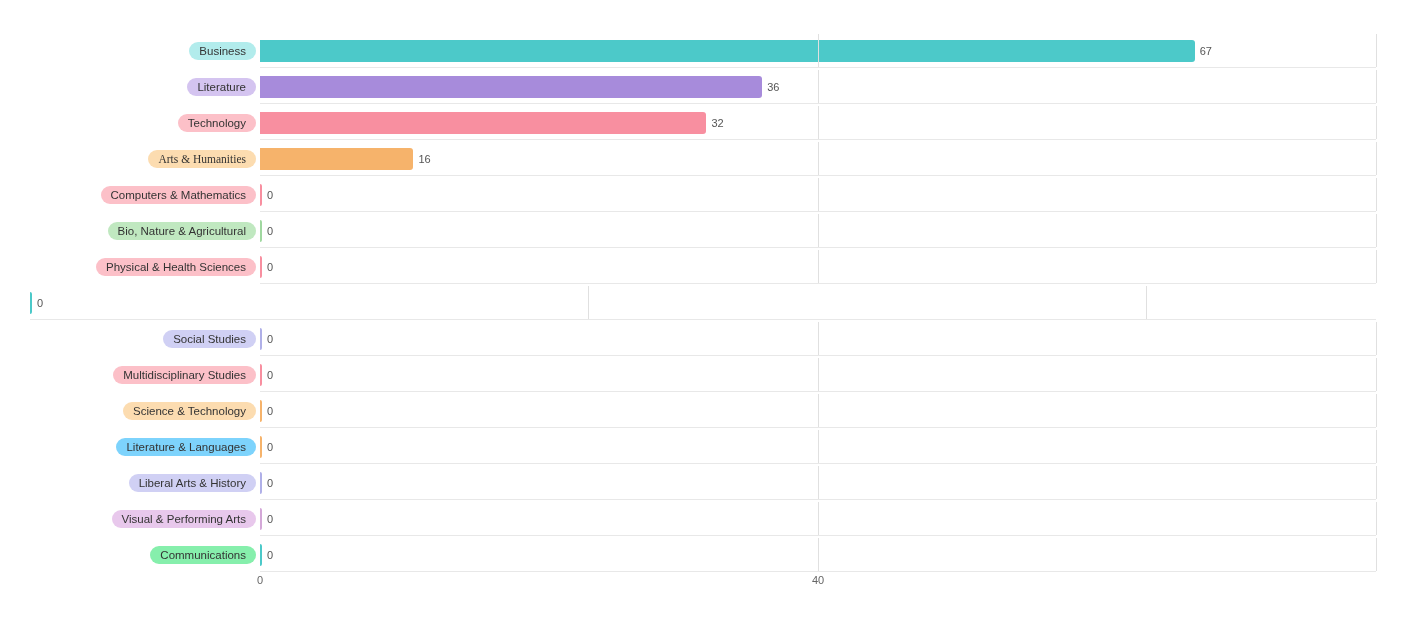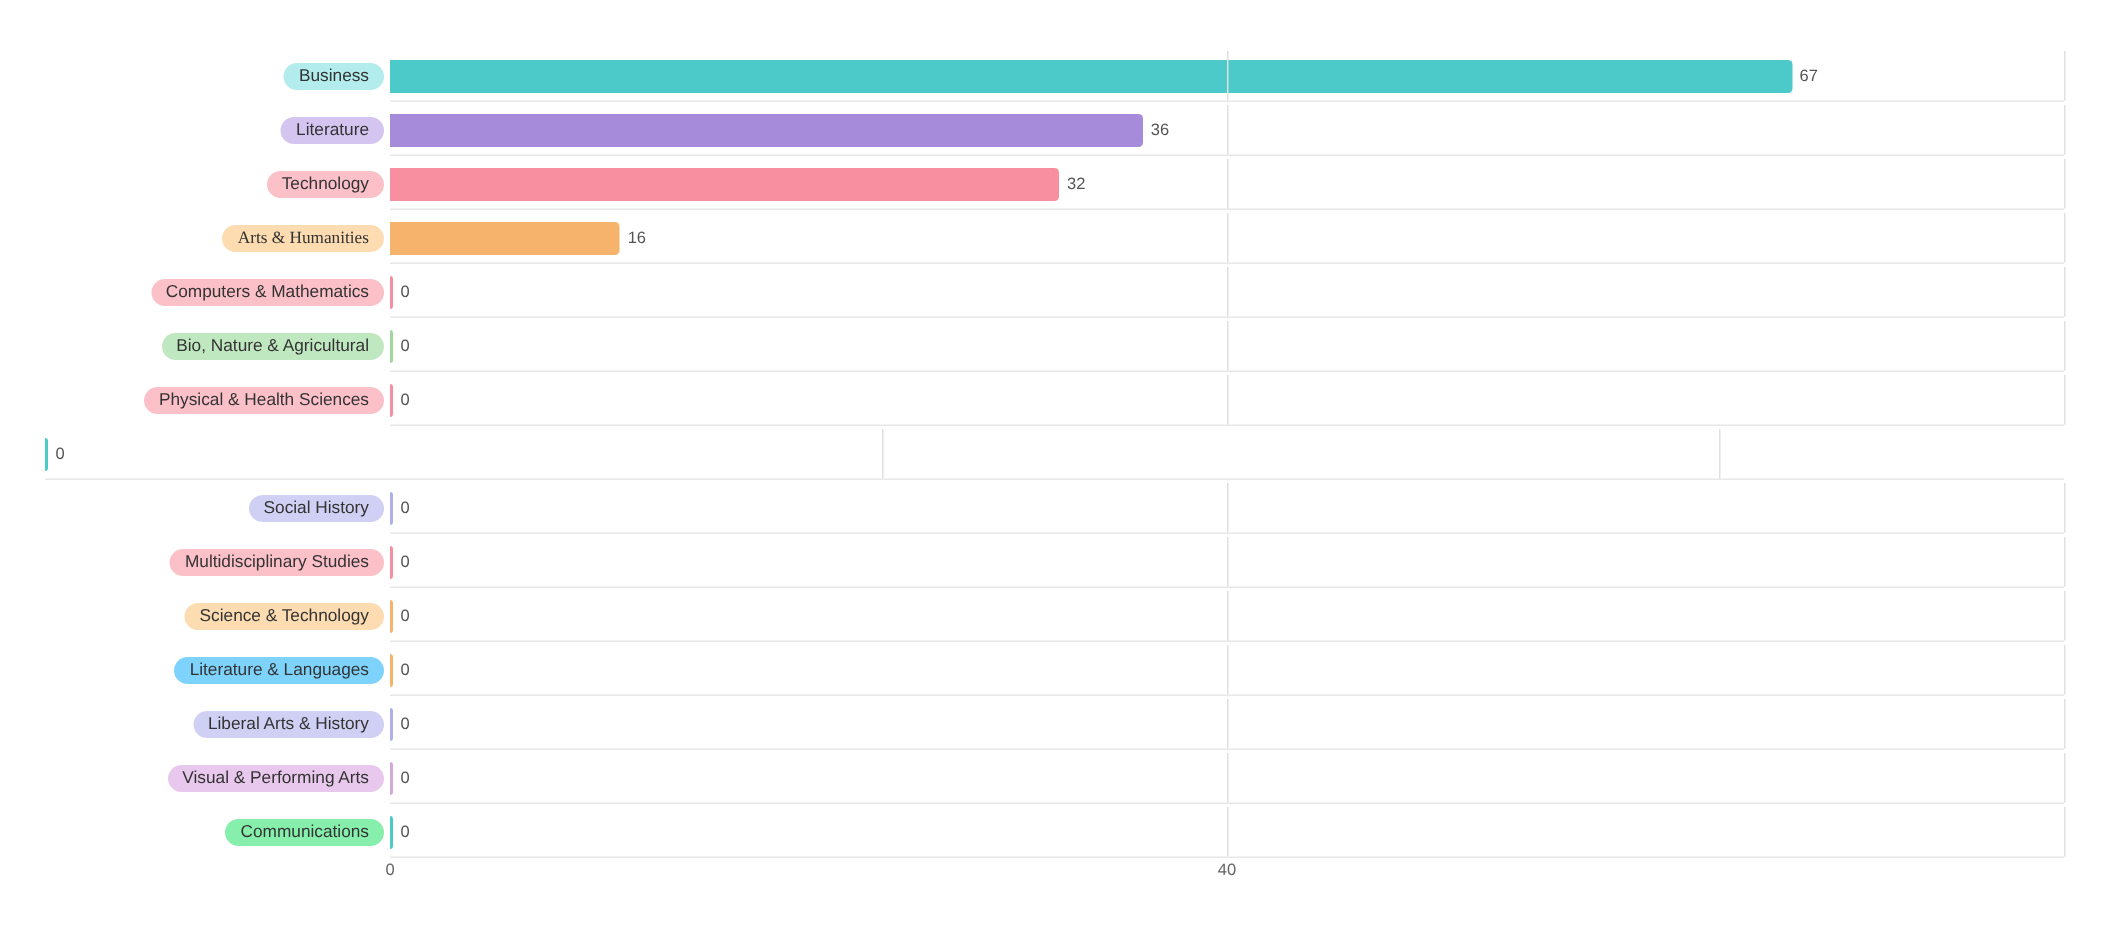--- a/index.html
+++ b/index.html
@@ -222,21 +222,21 @@
       <div class="bar-row">
         <div class="bar-track">
           <div class="x-tick-line" style="left: 558px;"></div>
           <div class="x-tick-line" style="left: 1116px;"></div>
           <div class="bar-fill color-psychology" style="width: 2px;"></div>
           <span class="bar-value">0</span>
         </div>
       </div>
       <div class="bar-row">
         <div class="label-container">
-          <span class="label-pill pill-social">Social History</span>
+          <span class="label-pill pill-social">Social Studies</span>
         </div>
         <div class="bar-track">
           <div class="x-tick-line" style="left: 558px;"></div>
           <div class="x-tick-line" style="left: 1116px;"></div>
           <div class="bar-fill color-social" style="width: 2px;"></div>
           <span class="bar-value">0</span>
         </div>
       </div>
       <div class="bar-row">
         <div class="label-container">

